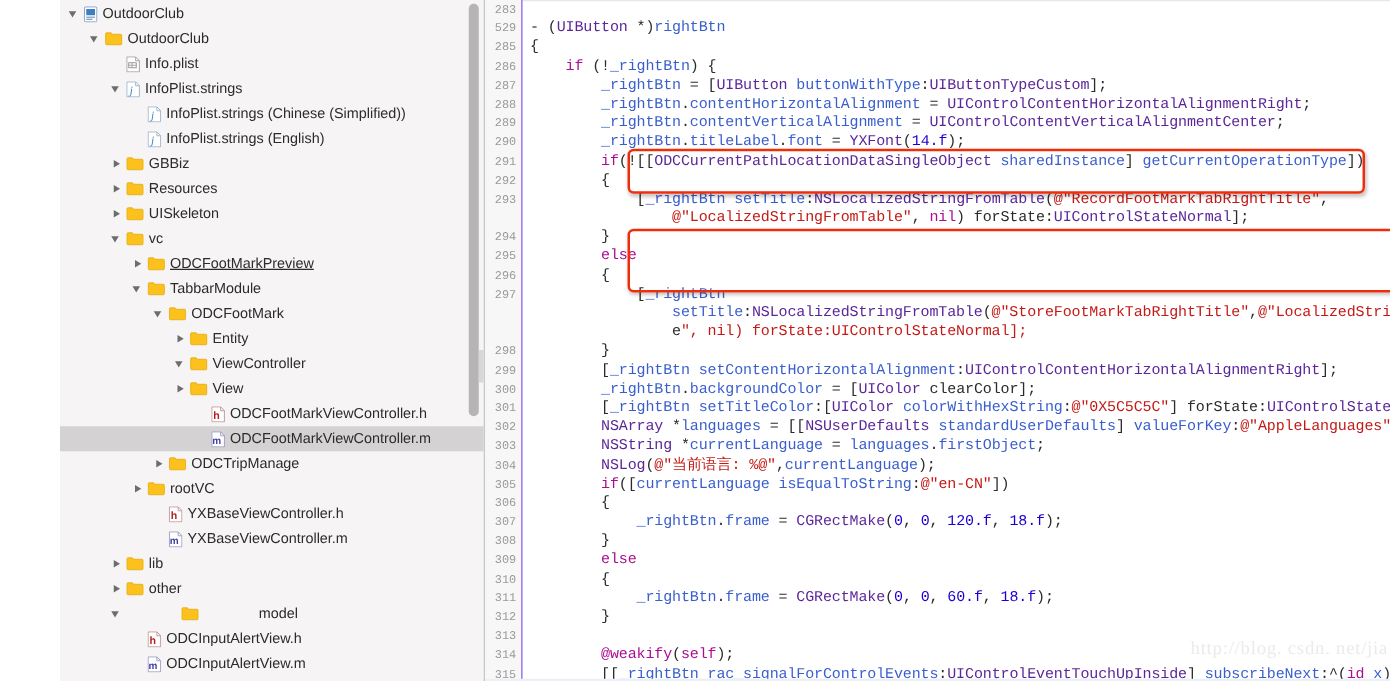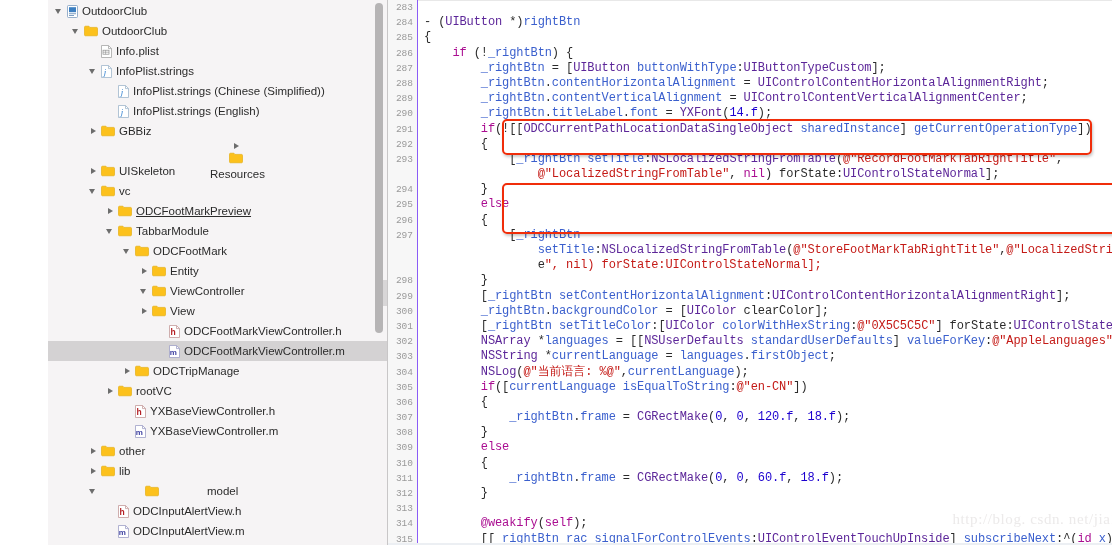--- a/index.html
+++ b/index.html
@@ -275,21 +275,21 @@
         </div>
         <div class="row" style="padding-left: 40px;">
           <span class="twisty closed"></span>
           <span class="ico">
             <svg width="14" height="12" viewBox="0 0 14 12">
               <path d="M0.5 2.2 a1 1 0 0 1 1-1 h3.4 l1.1 1.2 h6.5 a1 1 0 0 1 1 1 v6.4 a1 1 0 0 1 -1 1 h-11 a1 1 0 0 1 -1 -1 z" fill="#fcc11c" stroke="#e0a800" stroke-width="0.6"></path>
             </svg>
           </span>
           <span class="label">GBBiz</span>
         </div>
-        <div class="row" style="padding-left: 40px; flex-direction: column;">
+        <div class="row" style="padding-left: 40px;">
           <span class="twisty closed"></span>
           <span class="ico">
             <svg width="14" height="12" viewBox="0 0 14 12">
               <path d="M0.5 2.2 a1 1 0 0 1 1-1 h3.4 l1.1 1.2 h6.5 a1 1 0 0 1 1 1 v6.4 a1 1 0 0 1 -1 1 h-11 a1 1 0 0 1 -1 -1 z" fill="#fcc11c" stroke="#e0a800" stroke-width="0.6"></path>
             </svg>
           </span>
           <span class="label">Resources</span>
         </div>
         <div class="row" style="padding-left: 40px;">
           <span class="twisty closed"></span>
@@ -425,30 +425,30 @@
           </span>
           <span class="label">YXBaseViewController.m</span>
         </div>
         <div class="row" style="padding-left: 40px;">
           <span class="twisty closed"></span>
           <span class="ico">
             <svg width="14" height="12" viewBox="0 0 14 12">
               <path d="M0.5 2.2 a1 1 0 0 1 1-1 h3.4 l1.1 1.2 h6.5 a1 1 0 0 1 1 1 v6.4 a1 1 0 0 1 -1 1 h-11 a1 1 0 0 1 -1 -1 z" fill="#fcc11c" stroke="#e0a800" stroke-width="0.6"></path>
             </svg>
           </span>
+          <span class="label">lib</span>
+        </div>
+        <div class="row" style="padding-left: 40px;">
+          <span class="twisty closed"></span>
+          <span class="ico">
+            <svg width="14" height="12" viewBox="0 0 14 12">
+              <path d="M0.5 2.2 a1 1 0 0 1 1-1 h3.4 l1.1 1.2 h6.5 a1 1 0 0 1 1 1 v6.4 a1 1 0 0 1 -1 1 h-11 a1 1 0 0 1 -1 -1 z" fill="#fcc11c" stroke="#e0a800" stroke-width="0.6"></path>
+            </svg>
+          </span>
           <span class="label">other</span>
-        </div>
-        <div class="row" style="padding-left: 40px;">
-          <span class="twisty closed"></span>
-          <span class="ico">
-            <svg width="14" height="12" viewBox="0 0 14 12">
-              <path d="M0.5 2.2 a1 1 0 0 1 1-1 h3.4 l1.1 1.2 h6.5 a1 1 0 0 1 1 1 v6.4 a1 1 0 0 1 -1 1 h-11 a1 1 0 0 1 -1 -1 z" fill="#fcc11c" stroke="#e0a800" stroke-width="0.6"></path>
-            </svg>
-          </span>
-          <span class="label">lib</span>
         </div>
         <div class="row" style="padding-left: 40px; gap: 44px;">
           <span class="twisty open"></span>
           <span class="ico">
             <svg width="14" height="12" viewBox="0 0 14 12">
               <path d="M0.5 2.2 a1 1 0 0 1 1-1 h3.4 l1.1 1.2 h6.5 a1 1 0 0 1 1 1 v6.4 a1 1 0 0 1 -1 1 h-11 a1 1 0 0 1 -1 -1 z" fill="#fcc11c" stroke="#e0a800" stroke-width="0.6"></path>
             </svg>
           </span>
           <span class="label">model</span>
         </div>
@@ -478,21 +478,21 @@
     <div id="sidebar-scrollbar">
       <div id="sidebar-thumb"></div>
     </div>
     <div id="sidebar-resizer"></div>
   </div>
 
   <div id="editor">
     <div id="top-hairline"></div>
     <div id="gutter">
         <div class="ln">283</div>
-        <div class="ln">284</div>
+        <div class="ln">529</div>
         <div class="ln">285</div>
         <div class="ln">286</div>
         <div class="ln">287</div>
         <div class="ln">288</div>
         <div class="ln">289</div>
         <div class="ln">290</div>
         <div class="ln">291</div>
         <div class="ln">292</div>
         <div class="ln">293</div>
         <div class="ln"></div>

